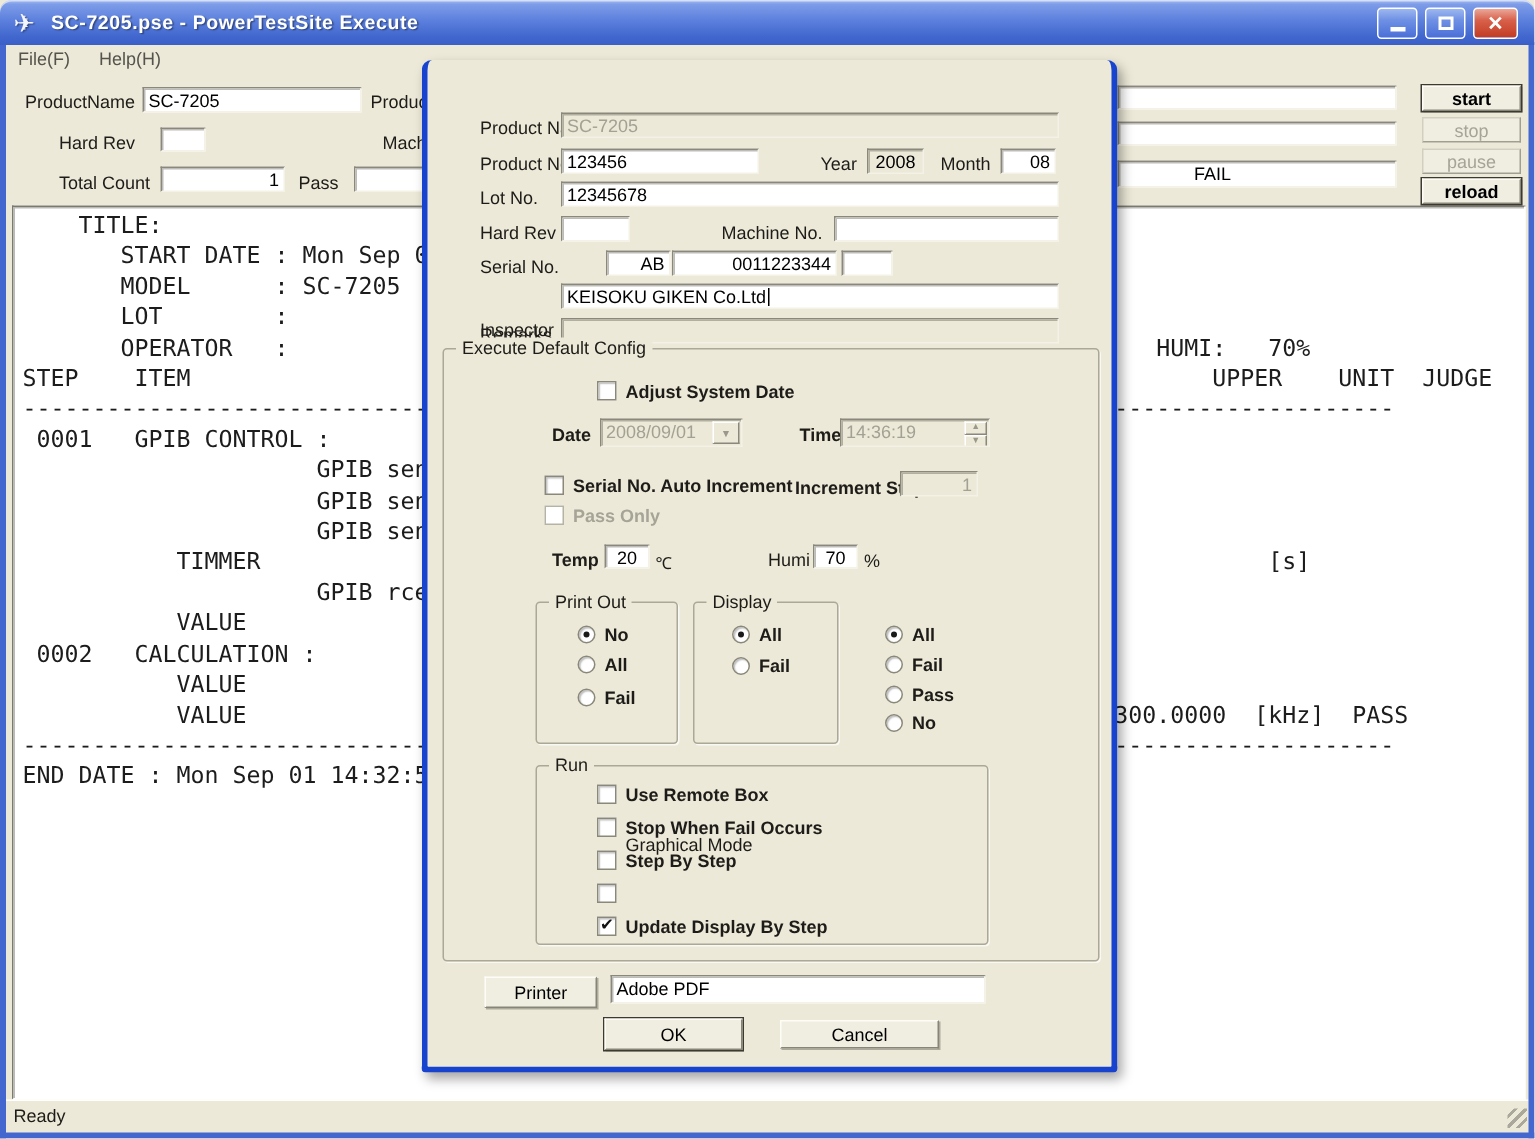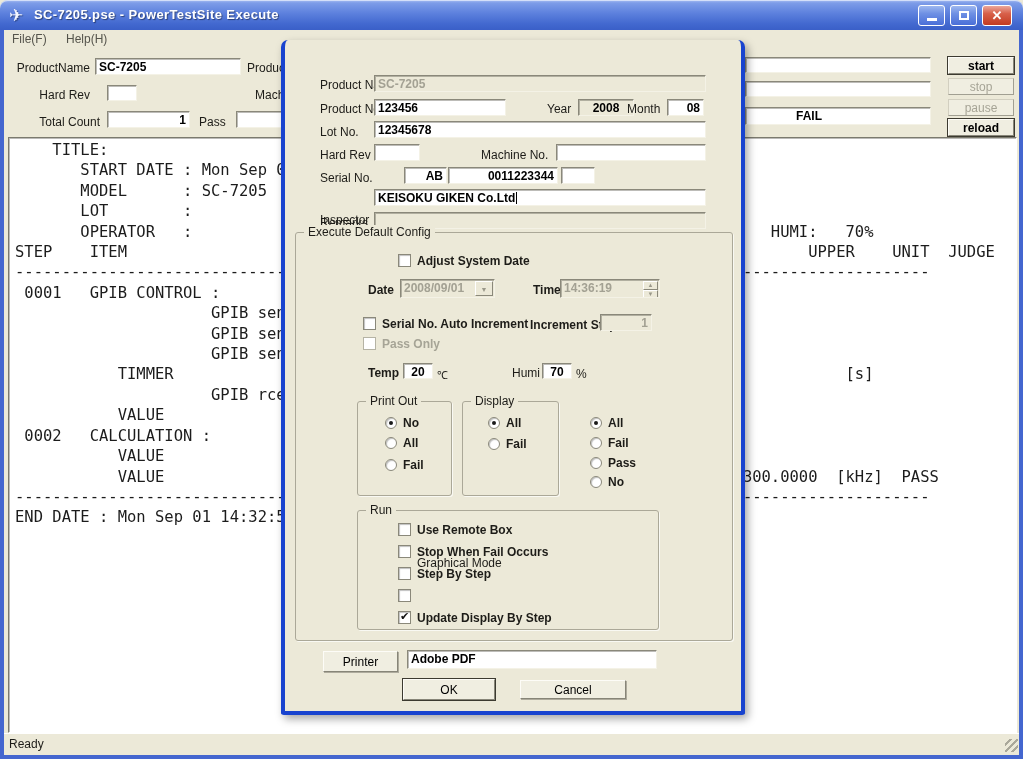--- a/index.html
+++ b/index.html
@@ -22,21 +22,21 @@
   .wbtn .bar{display:inline-block;width:10px;height:3px;background:#fff;margin-top:12px;}
   .wbtn .box{display:inline-block;width:10px;height:9px;border:2px solid #fff;box-sizing:border-box;margin-top:5px;}
   .wbtn .x{color:#fff;font-size:13px;font-weight:bold;line-height:19px;}
   
   .menubar{position:absolute;left:4px;top:30px;right:4px;height:18px;z-index:2;}
   .menu-item{position:absolute;top:2px;font-size:12px;color:#55544c;}
   
   .lbl{position:absolute;font-size:12px;color:#1d1c18;white-space:nowrap;z-index:2;}
   .fld{position:absolute;background:#fff;border:1px solid #8a887a;border-bottom-color:#f4f2e6;border-right-color:#f4f2e6;
     box-shadow:inset 1px 1px 0 rgba(90,88,78,.4);font-size:12px;padding:1px 3px;box-sizing:border-box;color:#000;
-    overflow:hidden;white-space:nowrap;z-index:2;font-weight:bold;}
+    overflow:hidden;white-space:nowrap;z-index:2;}
   .fld.ro{background:#ece9d8;color:#a3a193;}
   .ra{text-align:right;} .ce{text-align:center;}
   .btn{position:absolute;background:#f0eee1;border:1px solid #878578;border-top-color:#fdfcf7;border-left-color:#fdfcf7;
     box-shadow:1px 1px 0 rgba(60,58,50,.35);font-size:12px;text-align:center;box-sizing:border-box;padding-top:1px;z-index:2;}
   .btn.def{box-shadow:0 0 0 1px #3c3a30,1px 1px 0 rgba(60,58,50,.3);}
   .btn.dis{color:#a6a496;box-shadow:none;border-color:#d2cfc0 #a19f92 #a19f92 #d2cfc0;}
   
   .content{position:absolute;left:8px;top:137px;width:1007px;height:594px;background:#fff;
     border:1px solid #7b7a6e;border-bottom-color:#fff;border-right-color:#fff;box-shadow:inset 1px 1px 0 rgba(60,58,52,.35);z-index:1;}
   .report{position:absolute;left:6px;top:2px;margin:0;font-family:"DejaVu Sans Mono",monospace;font-size:15.5px;
@@ -141,21 +141,21 @@
   </div>
 
   <div class="dialog">
 
     <div class="lbl" style="left:35px;top:38px;">Product Name</div>
     <div class="fld ro" style="left:89px;top:35px;width:332px;">SC-7205</div>
 
     <div class="lbl" style="left:35px;top:62px;">Product No.</div>
     <div class="fld" style="left:89px;top:59px;width:132px;">123456</div>
     <div class="lbl" style="left:262px;top:62px;">Year</div>
-    <div class="fld ro ce" style="left:293px;top:59px;width:56px;color:#000;">2008</div>
+    <div class="fld ro ce" style="left:293px;top:59px;width:38px;color:#000;">2008</div>
     <div class="lbl" style="left:342px;top:62px;">Month</div>
     <div class="fld ra" style="left:382px;top:59px;width:37px;">08</div>
 
     <div class="lbl" style="left:35px;top:85px;">Lot No.</div>
     <div class="fld" style="left:89px;top:81px;width:332px;">12345678</div>
 
     <div class="lbl" style="left:35px;top:108px;">Hard Rev</div>
     <div class="fld" style="left:89px;top:104px;width:46px;"></div>
     <div class="lbl" style="left:196px;top:108px;">Machine No.</div>
     <div class="fld" style="left:271px;top:104px;width:150px;"></div>

